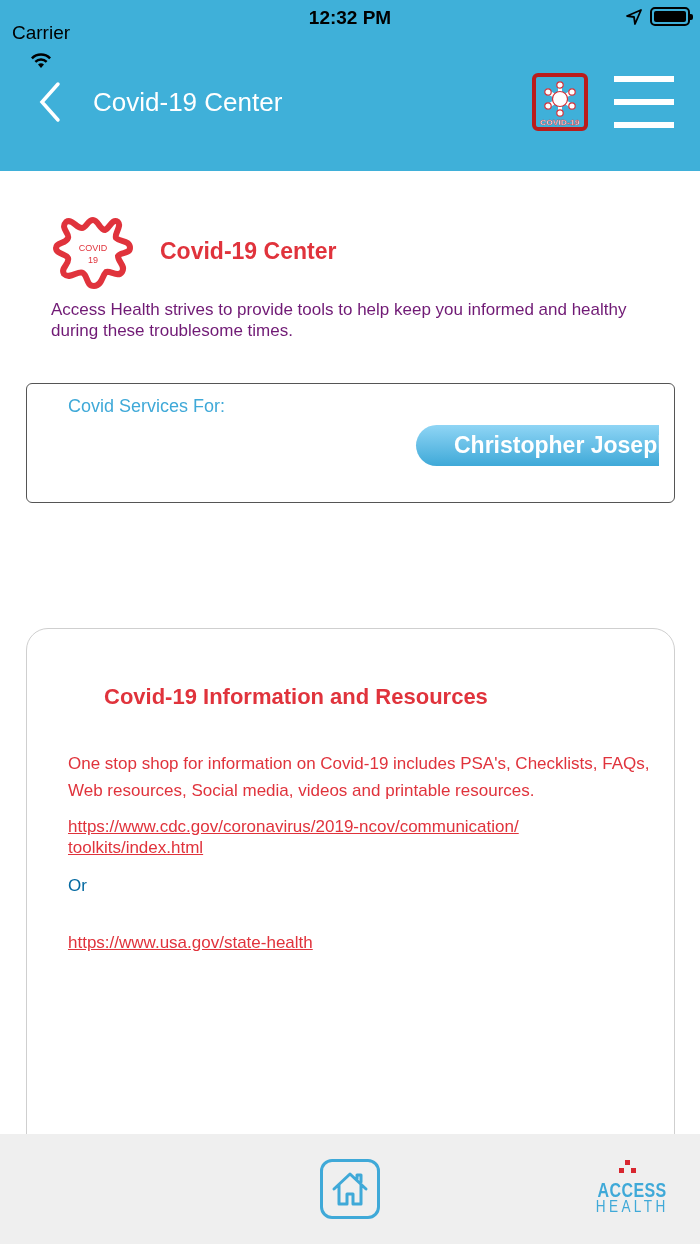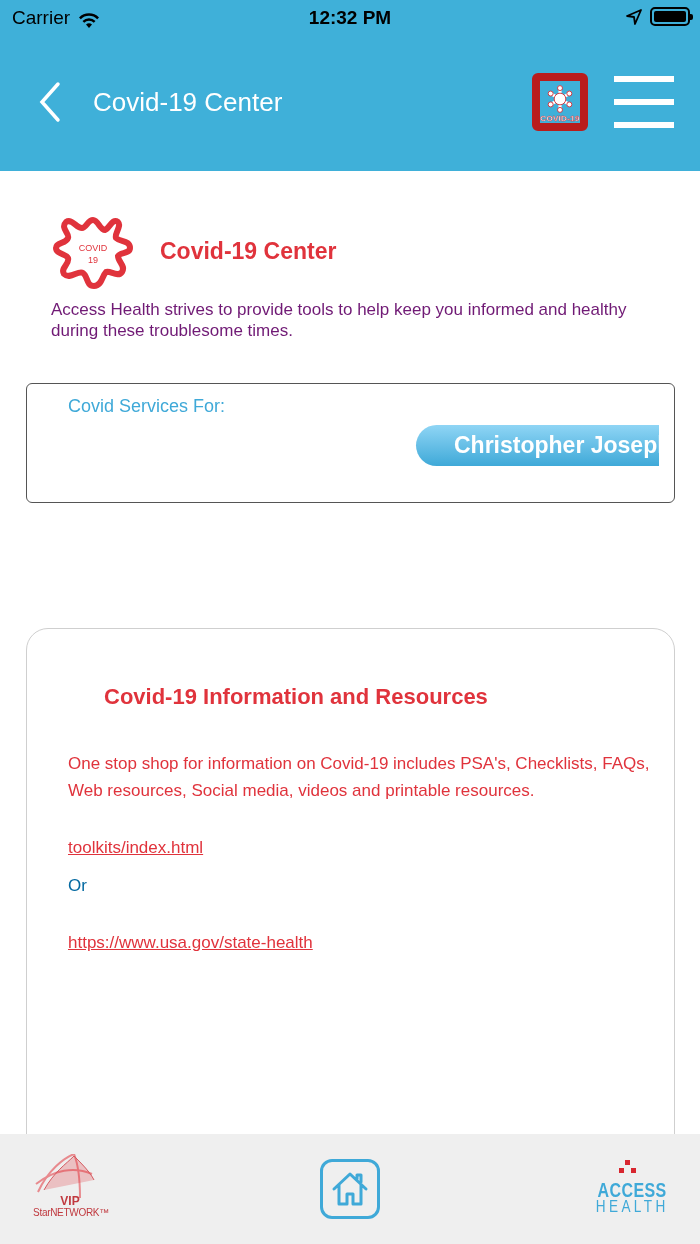--- a/index.html
+++ b/index.html
@@ -2,31 +2,31 @@
 <html><head>
 <meta charset="utf-8">
 <style>
   * { box-sizing: border-box; margin: 0; padding: 0; }
   html, body { width: 700px; height: 1244px; overflow: hidden; background: #ffffff; font-family: "Liberation Sans", sans-serif; }
   .screen { position: relative; width: 700px; height: 1244px; background: #fff; }
 
   
   .header { position: absolute; left: 0; top: 0; width: 700px; height: 171px; background: #3fb0d9; }
   .status-bar { position: absolute; left: 0; top: 0; width: 700px; height: 36px; color: #000; font-size: 19px; }
-  .status-bar .carrier { position: absolute; left: 12px; top: 7px; display: flex; align-items: flex-end; gap: 8px; }
+  .status-bar .carrier { position: absolute; left: 12px; top: 22px; display: flex; align-items: center; gap: 8px; flex-direction: column; }
   .status-bar .time { position: absolute; left: 0; width: 700px; top: 7px; text-align: center; font-weight: 600; }
   .status-bar .right { position: absolute; right: 10px; top: 7px; display: flex; align-items: center; gap: 8px; }
   .battery { width: 40px; height: 19px; border: 2px solid #000; border-radius: 5px; padding: 2px; position: relative; }
   .battery .fill { width: 100%; height: 100%; background: #000; border-radius: 2px; }
   .battery::after { content: ""; position: absolute; right: -5px; top: 5px; width: 3px; height: 6px; background: #000; border-radius: 0 2px 2px 0; }
 
   .nav { position: absolute; left: 0; top: 60px; width: 700px; height: 84px; }
   .back-btn { position: absolute; left: 30px; top: 18px; width: 40px; height: 48px; cursor: pointer; }
   .nav-title { position: absolute; left: 93px; top: 27px; color: #fff; font-size: 26px; }
-  .covid-badge { position: absolute; left: 532px; top: 13px; width: 56px; height: 58px; border: 8px solid #b91c1c; border-radius: 6px; background: #3fb0d9; cursor: pointer; display: flex; flex-direction: column; align-items: center; justify-content: flex-start; padding-top: 4px; }
+  .covid-badge { position: absolute; left: 532px; top: 13px; width: 56px; height: 58px; border: 4px solid #b91c1c; border-radius: 6px; background: #3fb0d9; cursor: pointer; display: flex; flex-direction: column; align-items: center; justify-content: flex-start; padding-top: 4px; }
   .covid-badge .lbl { font-size: 8px; color: #fff; font-weight: bold; -webkit-text-stroke: 0.4px #d3323a; letter-spacing: 0.3px; margin-top: 1px; }
   .menu-btn { position: absolute; left: 614px; top: 14px; width: 62px; height: 56px; cursor: pointer; }
   .menu-btn span { position: absolute; left: 0; width: 60px; height: 6px; background: #fff; }
 
   
   .intro-logo { position: absolute; left: 50px; top: 208px; width: 86px; height: 86px; }
   .intro-title { position: absolute; left: 160px; top: 238px; font-size: 23px; font-weight: bold; color: #e0333c; }
   .intro-text { position: absolute; left: 51px; top: 299px; width: 600px; font-size: 17px; line-height: 21px; color: #701a75; }
 
   
@@ -133,37 +133,28 @@
   <div class="svc-box" style="top:383px">
     <div class="label" style="color:#3fa9d8">Covid Services For:</div>
     <div class="pill blue-grad" style="left:389px; width:243px">Christopher Joseph</div>
   </div>
 
 
   <div class="info-card">
     <div class="info-title">Covid-19 Information and Resources</div>
     <div class="info-desc">One stop shop for information on Covid-19 includes PSA's, Checklists, FAQs, Web resources, Social media, videos and printable resources.</div>
     <div class="info-link" style="top:187px">
-      <br>
+      <span>https://www.cdc.gov/coronavirus/2019-ncov/communication/</span><br>
       <span>toolkits/index.html</span>
     </div>
     <div class="info-or">Or</div>
     <div class="info-link" style="top:303px">https://www.usa.gov/state-health</div>
   </div>
 
   <div class="tabbar">
-    <div class="vip-logo">
-      <svg width="80" height="48" viewBox="0 0 80 48" style="position:absolute;left:0;top:0">
-        <path d="M8 38 C18 16 34 4 44 0 C48 10 50 24 50 44" fill="none" stroke="#e88a8e" stroke-width="2"></path>
-        <path d="M6 30 C24 16 44 12 62 20" fill="none" stroke="#e88a8e" stroke-width="2"></path>
-        <path d="M14 36 C24 18 36 10 44 2 C52 10 60 18 64 26" fill="rgba(224,51,60,0.25)" stroke="#d45a60" stroke-width="1"></path>
-      </svg>
-      <div class="t1">VIP</div>
-      <div class="t2">StarNETWORK™</div>
-    </div>
 
     <div class="home-btn">
       <svg width="40" height="38" viewBox="0 0 40 38">
         <path d="M4 19 L20 4 L36 19 M9 15 L9 34 L17 34 L17 24 L23 24 L23 34 L31 34 L31 15 M27 9 L27 5 L31 5 L31 12" fill="none" stroke="#3fa9d8" stroke-width="3" stroke-linejoin="round" stroke-linecap="round"></path>
       </svg>
     </div>
 
     <div class="access-logo">
       <div class="dot" style="left:35px; top:0px"></div>
       <div class="dot" style="left:29px; top:8px"></div>

